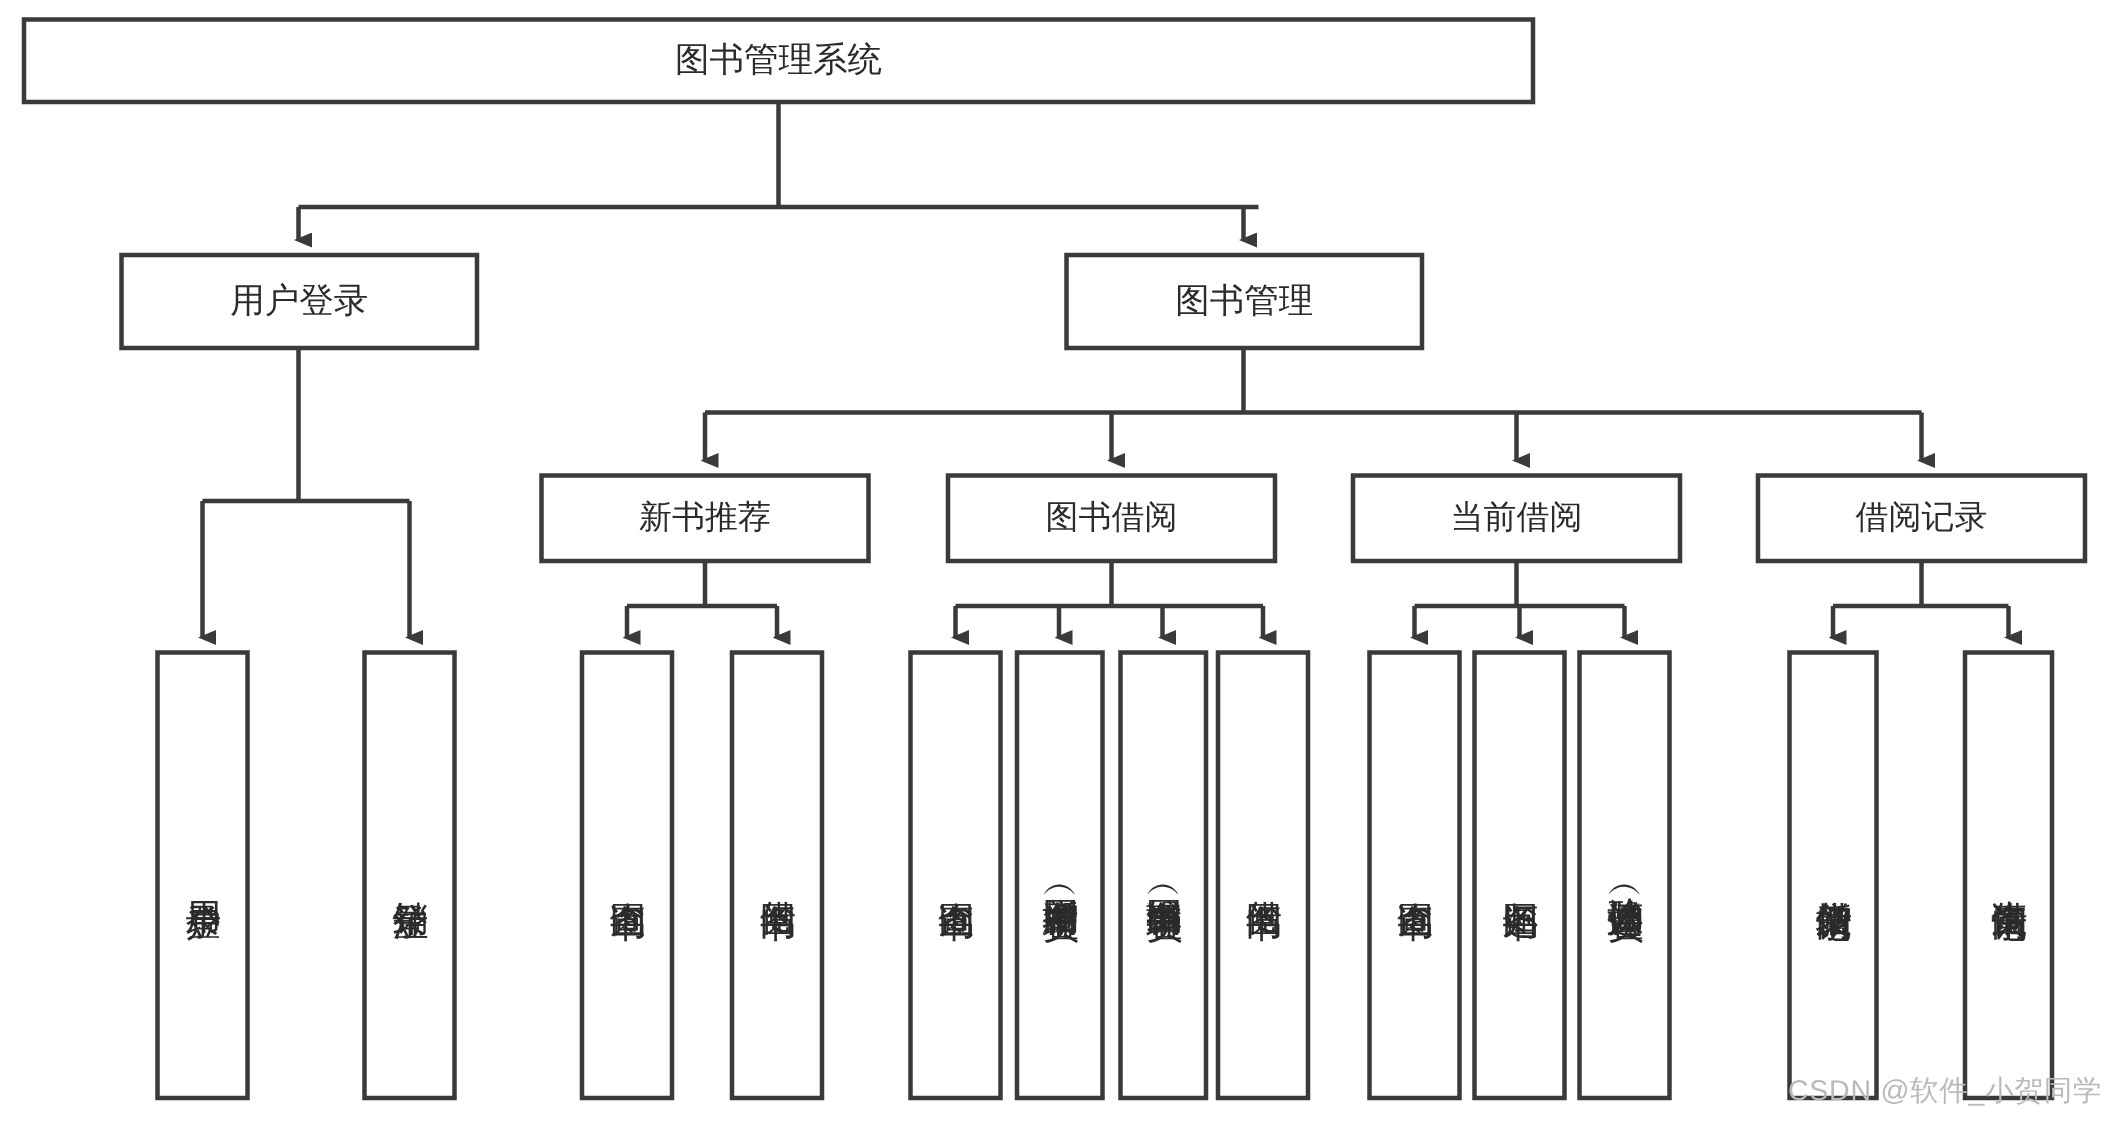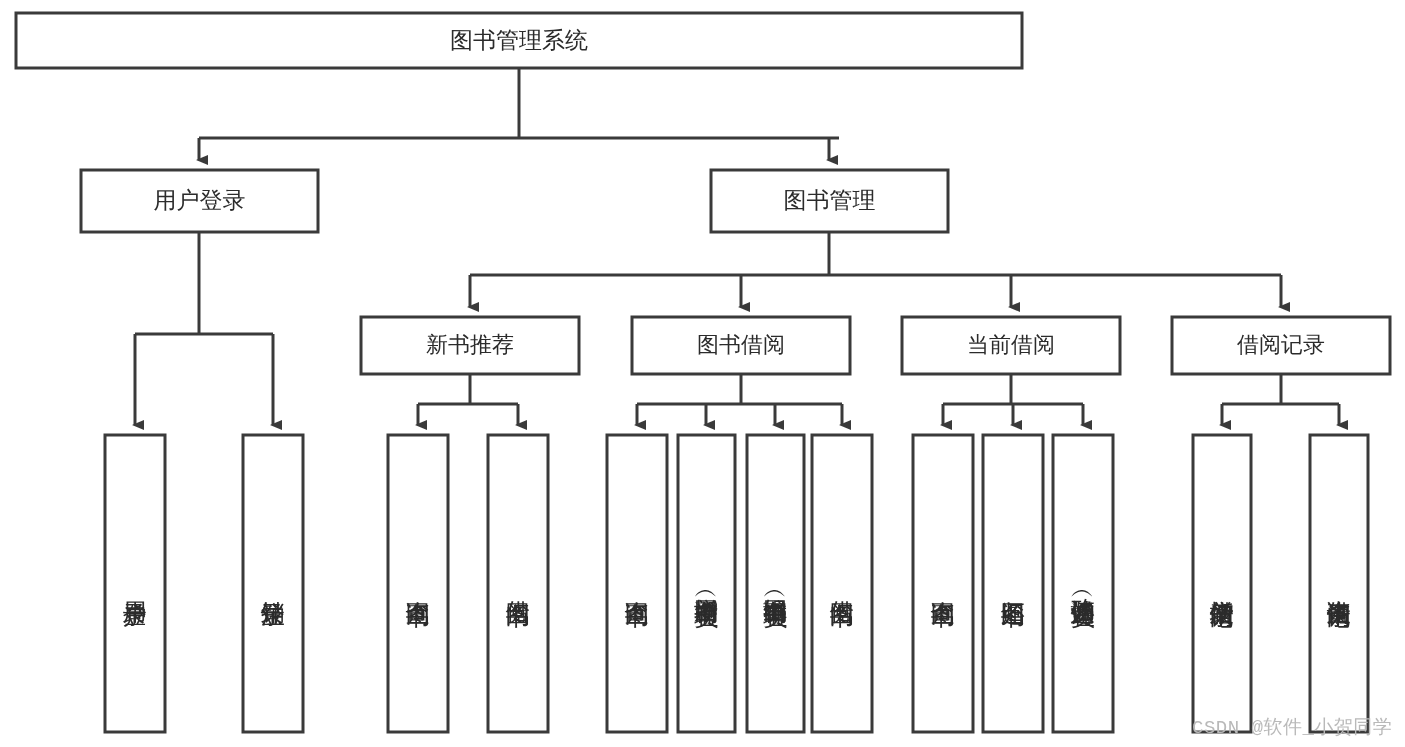--- a/index.html
+++ b/index.html
@@ -28,21 +28,21 @@
     font-family:"Liberation Sans","DejaVu Sans",sans-serif;
     font-size:24px;line-height:1.06;
     color:#2b2b2b;
     letter-spacing:1px;
     white-space:nowrap;
     pointer-events:none;
     text-align:center;
   }
   .watermark{
     position:absolute;
-    font-family:Liberation Mono, monospace;
+    font-family:Liberation Sans, sans-serif;
     font-size:19px;color:#b9b9b9;
     left:1192px;top:714px;white-space:nowrap;
     letter-spacing:0.5px;
   }
 </style>
 </head>
 <body>
 
 <div id="stage">
 

